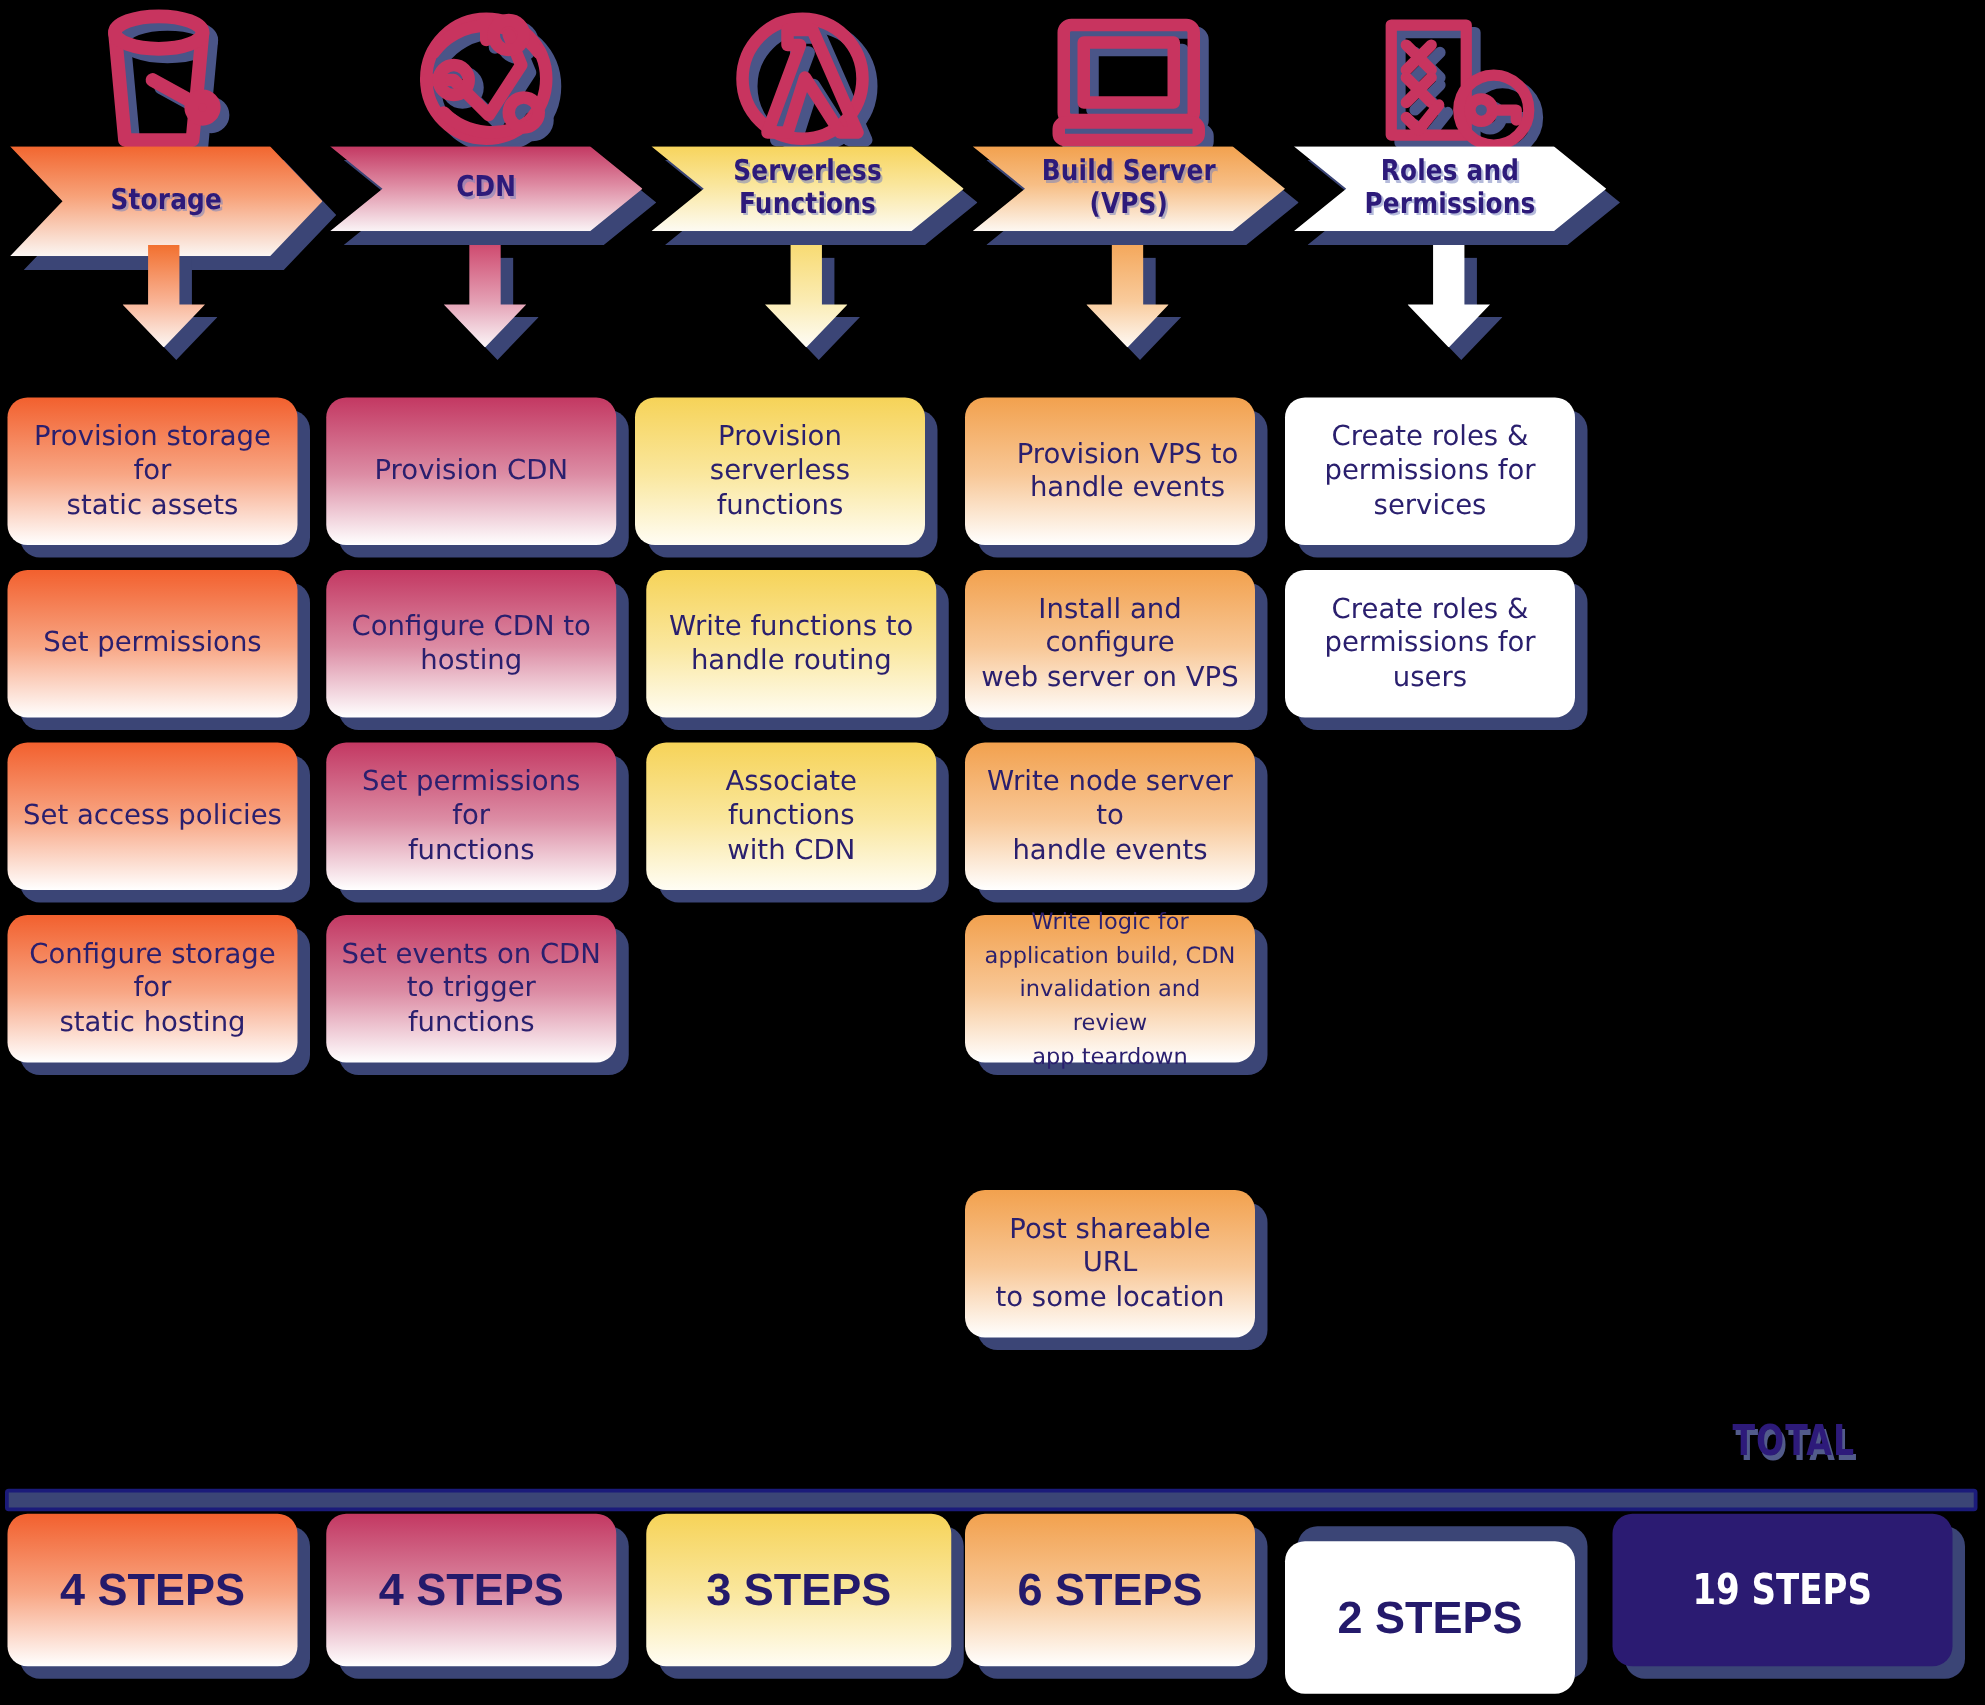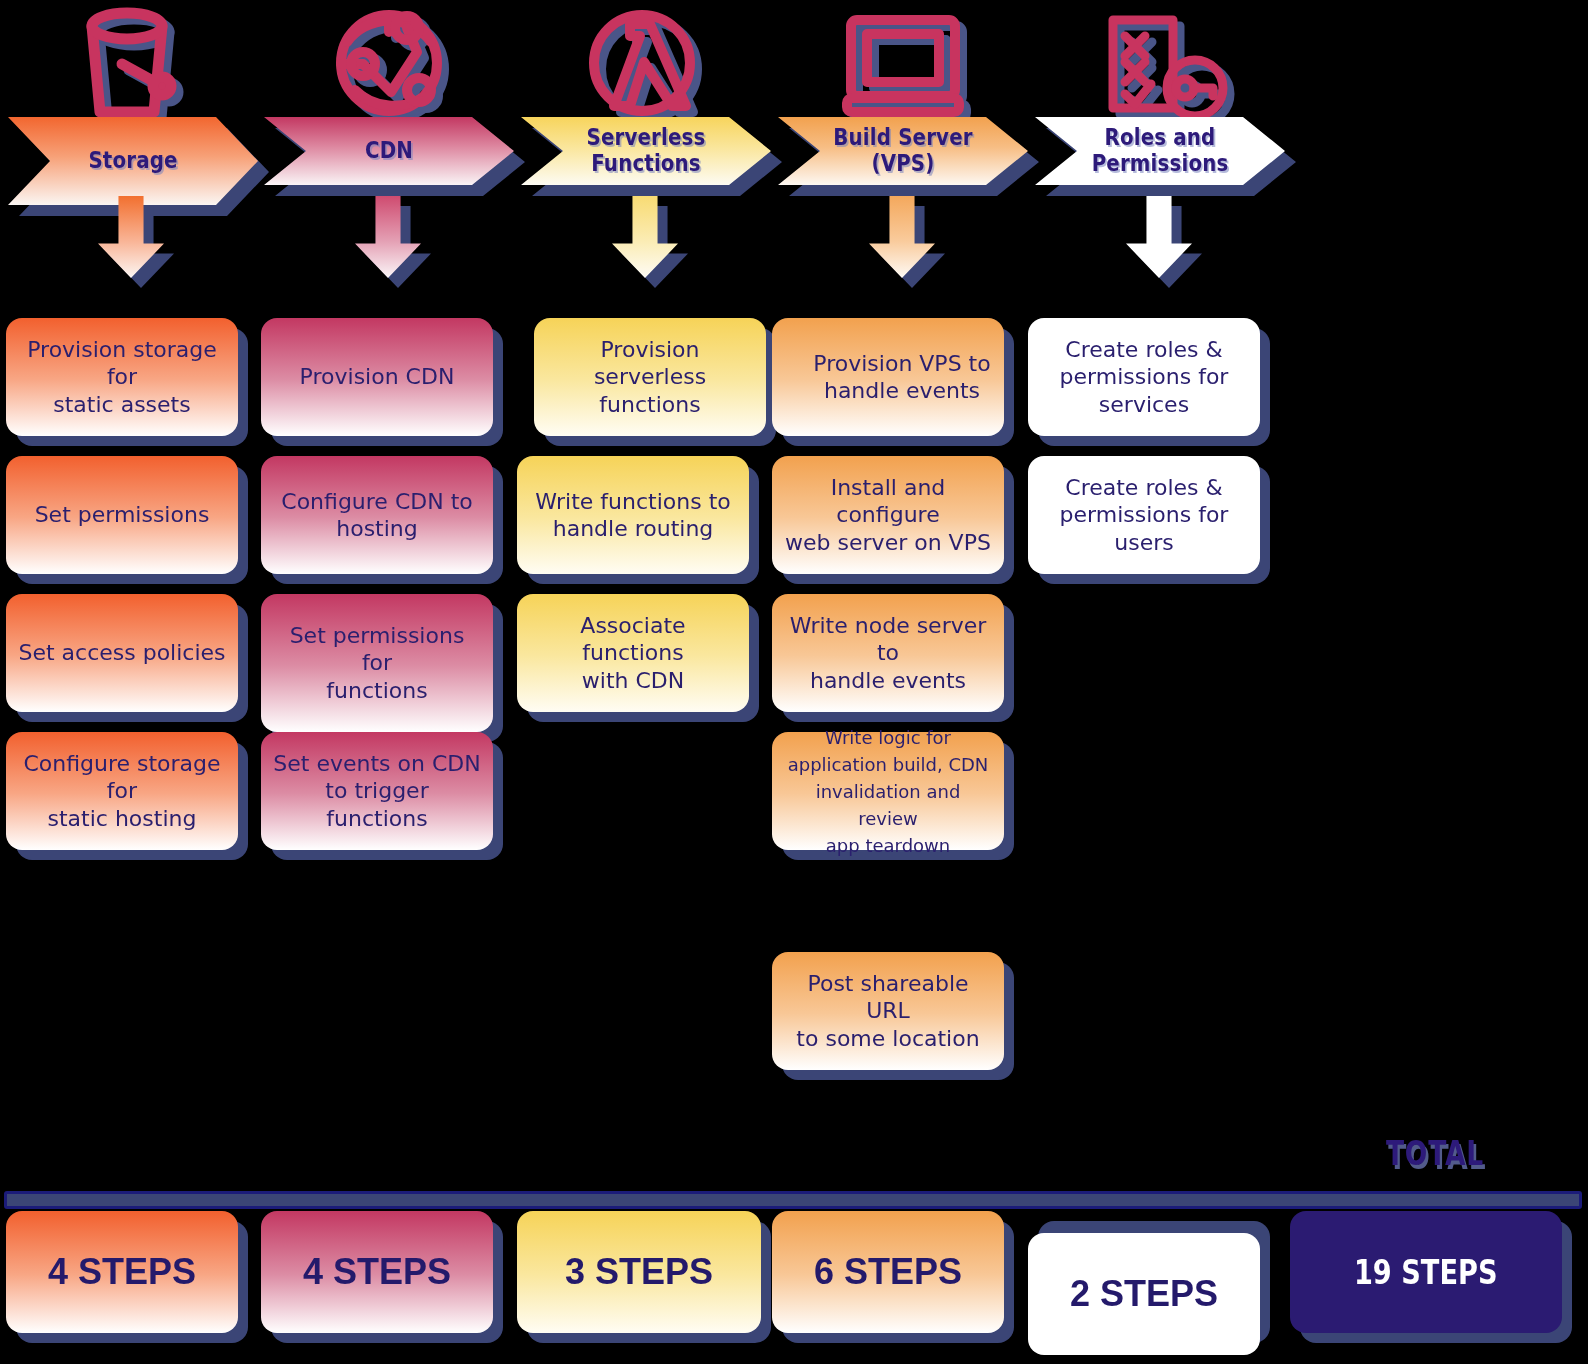--- a/index.html
+++ b/index.html
@@ -255,32 +255,32 @@
 
   <div class="card" style="left:261px; top:318px; width:232px; height:118px;">
     <div class="card-shadow"></div>
     <div class="card-body" style="background:linear-gradient(180deg,#C33862 0%,#DC8CA4 52%,#FFFFFF 100%);">Provision CDN</div>
   </div>
   <div class="card" style="left:261px; top:456px; width:232px; height:118px;">
     <div class="card-shadow"></div>
     <div class="card-body" style="background:linear-gradient(180deg,#C33862 0%,#DC8CA4 52%,#FFFFFF 100%);">Configure CDN to
 hosting</div>
   </div>
-  <div class="card" style="left:261px; top:594px; width:232px; height:138px;">
+  <div class="card" style="left:261px; top:594px; width:232px; height:118px;">
     <div class="card-shadow"></div>
     <div class="card-body" style="background:linear-gradient(180deg,#C33862 0%,#DC8CA4 52%,#FFFFFF 100%);">Set permissions for
 functions</div>
   </div>
   <div class="card" style="left:261px; top:732px; width:232px; height:118px;">
     <div class="card-shadow"></div>
     <div class="card-body" style="background:linear-gradient(180deg,#C33862 0%,#DC8CA4 52%,#FFFFFF 100%);">Set events on CDN
 to trigger functions</div>
   </div>
 
-  <div class="card" style="left:534px; top:318px; width:232px; height:118px;">
+  <div class="card" style="left:508px; top:318px; width:232px; height:118px;">
     <div class="card-shadow"></div>
     <div class="card-body" style="background:linear-gradient(180deg,#F6D358 0%,#FAE79E 52%,#FFFDF4 100%);">Provision serverless
 functions</div>
   </div>
   <div class="card" style="left:517px; top:456px; width:232px; height:118px;">
     <div class="card-shadow"></div>
     <div class="card-body" style="background:linear-gradient(180deg,#F6D358 0%,#FAE79E 52%,#FFFDF4 100%);">Write functions to
 handle routing</div>
   </div>
   <div class="card" style="left:517px; top:594px; width:232px; height:118px;">

